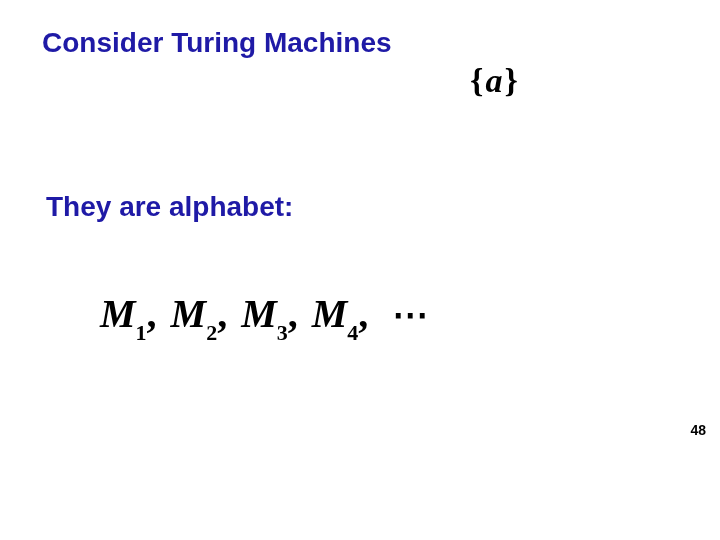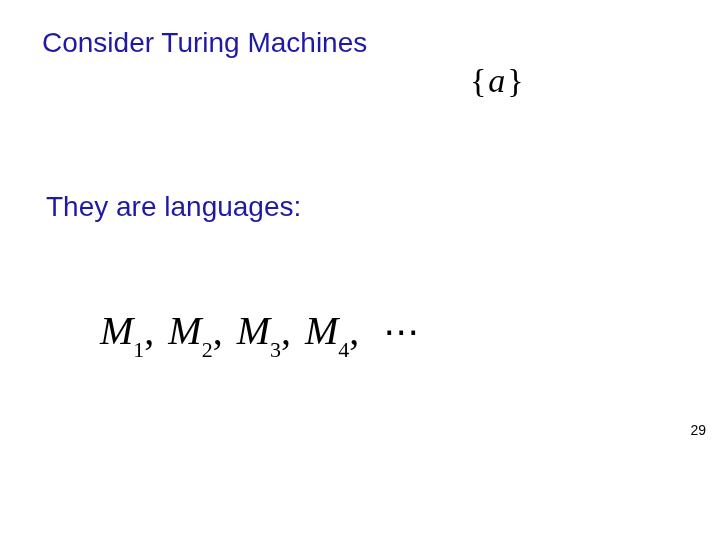--- a/index.html
+++ b/index.html
@@ -10,20 +10,21 @@
     background: #ffffff;
     font-family: "Comic Sans MS", "Comic Sans", cursive, sans-serif;
     position: relative;
     overflow: hidden;
   }
   .slide {
     position: relative;
     width: 720px;
     height: 448px;
     box-sizing: border-box;
+    font-weight: bold;
   }
   .line {
     position: absolute;
     color: #1f1aa6;
     font-size: 28px;
     line-height: 1.2;
     white-space: nowrap;
   }
   .line1 { left: 42px; top: 26px; }
   .line2 { left: 42px; top: 66px; }
@@ -37,21 +38,21 @@
     font-size: 34px;
     color: #000000;
     white-space: nowrap;
   }
   .alphabet .brace { font-size: 34px; }
   .alphabet .var { font-style: italic; padding: 0 2px; }
 
   .mlist {
     position: absolute;
     left: 100px;
-    top: 307px;
+    top: 290px;
     font-family: "Times New Roman", Times, serif;
     font-size: 40px;
     color: #000000;
     white-space: nowrap;
   }
   .mlist .mi { font-style: italic; }
   .mlist sub {
     font-style: normal;
     font-size: 22px;
     vertical-align: sub;
@@ -79,25 +80,25 @@
 <body>
 
 <div class="slide">
 
   <div class="line line1">Consider Turing Machines</div>
 
   <div class="alphabet">
     <span class="brace">{</span><span class="var">a</span><span class="brace">}</span>
   </div>
 
-  <div class="line line3">They are languages:</div>
+  <div class="line line3">They are alphabet:</div>
 
   <div class="mlist">
     <span class="mi"><span>M</span><sub>1</sub></span><span class="sep">,</span>
     <span class="mi"><span>M</span><sub>2</sub></span><span class="sep">,</span>
     <span class="mi"><span>M</span><sub>3</sub></span><span class="sep">,</span>
     <span class="mi"><span>M</span><sub>4</sub></span><span class="sep">,</span>
     <span class="ellipsis">⋯</span>
   </div>
 
-  <div class="pagenum">29</div>
+  <div class="pagenum">48</div>
 
 </div>
 
 </body></html>

